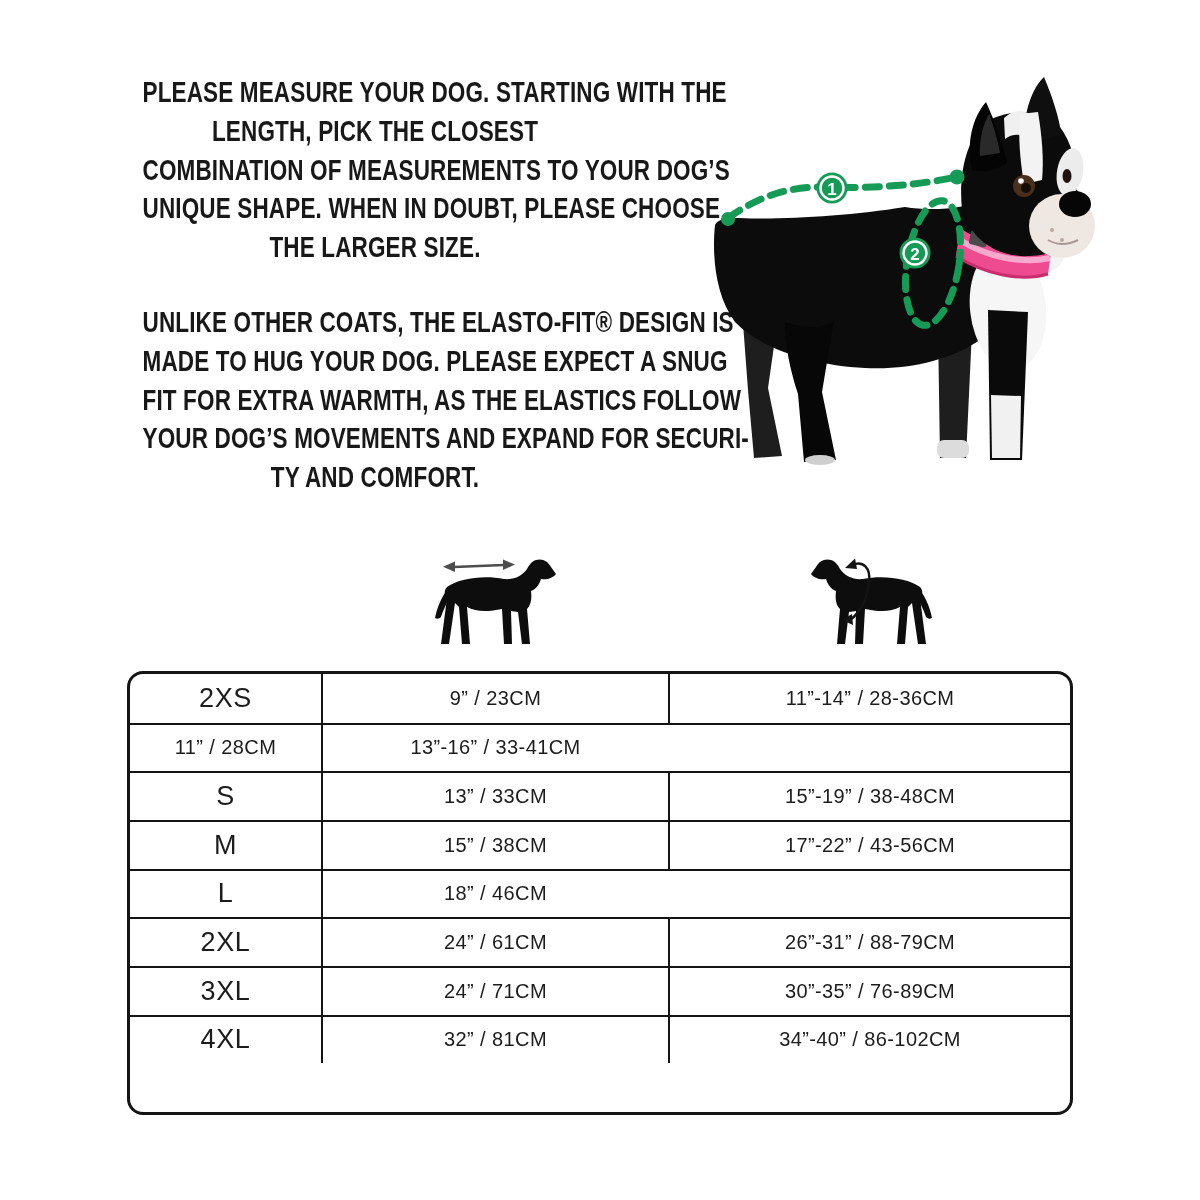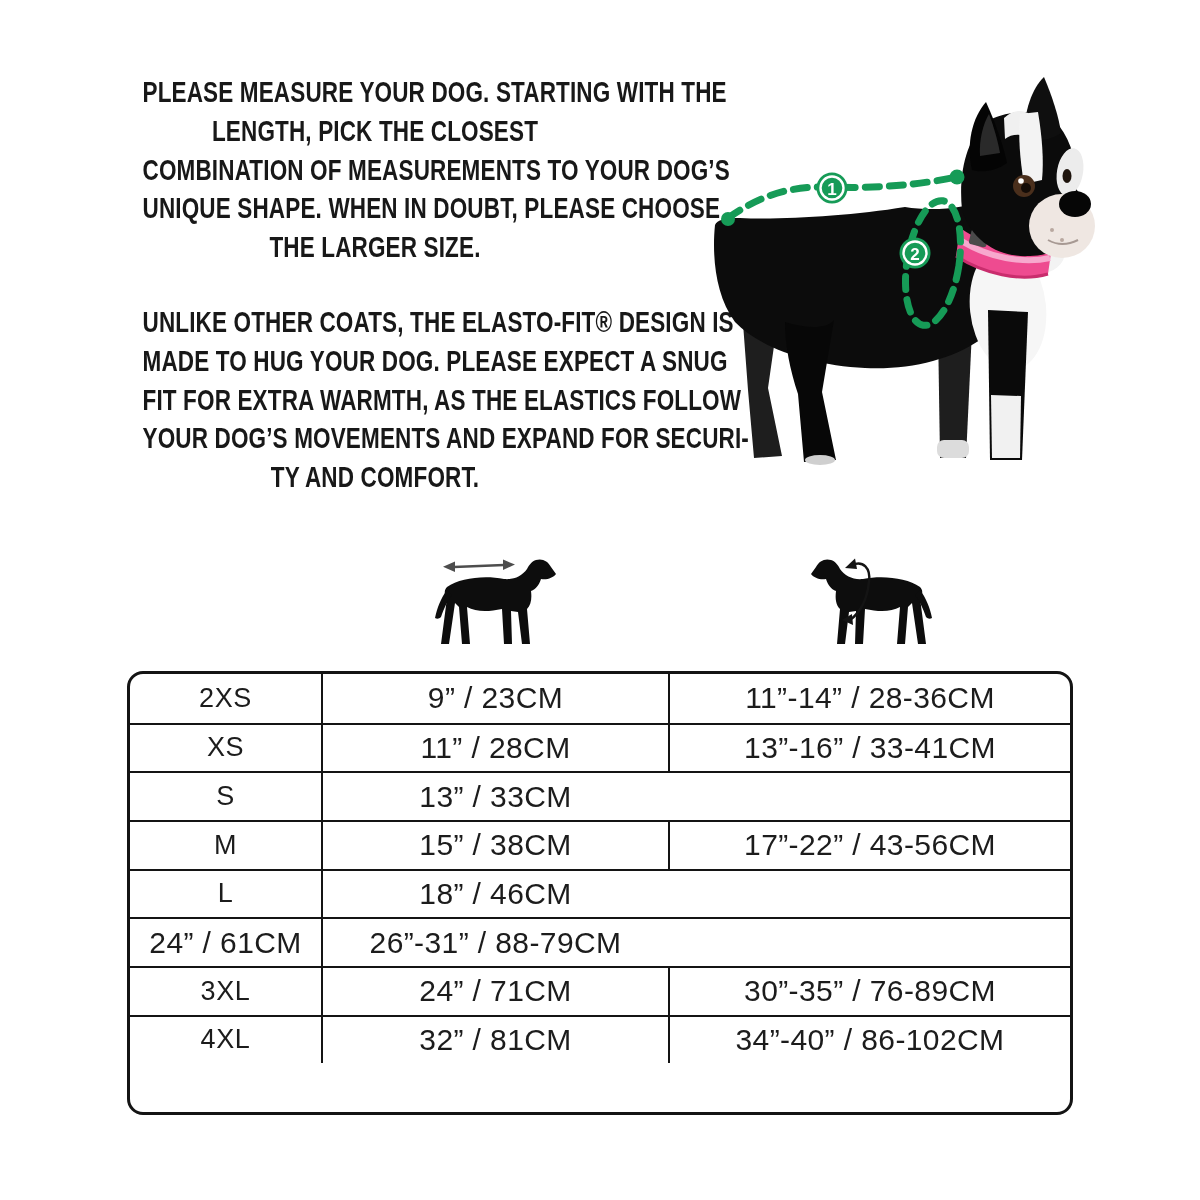--- a/index.html
+++ b/index.html
@@ -21,21 +21,21 @@
   .size-table{
     left:127px;top:671px;width:946px;height:444px;
     border:3px solid #141414;border-radius:16px;overflow:hidden;
     display:grid;grid-template-rows:repeat(9,1fr);background:#fff;
     box-sizing:border-box;
   }
   .tr{display:grid;grid-template-columns:191px 347px 1fr;}
   .tr + .tr{border-top:2px solid #141414;}
   .td{
     display:flex;align-items:center;justify-content:center;
-    font-weight:500;font-size:30px;letter-spacing:.4px;color:#1c1c1c;
+    font-weight:500;font-size:20px;letter-spacing:.4px;color:#1c1c1c;
   }
   .td + .td{border-left:2px solid #141414;}
   .td.size{font-size:27px;letter-spacing:.6px;}
   svg{display:block;}
 </style>
 </head>
 <body>
 
 <div class="abs intro" style="top:73px;">
   <div>PLEASE MEASURE YOUR DOG. STARTING WITH THE</div>
@@ -158,38 +158,39 @@
   </g>
 </svg>
 
 <div class="abs size-table">
   <div class="tr">
     <div class="td size">2XS</div>
     <div class="td">9” / 23CM</div>
     <div class="td">11”-14” / 28-36CM</div>
   </div>
   <div class="tr">
-    <div class="td size">XS</div>
     <div class="td">11” / 28CM</div>
     <div class="td">13”-16” / 33-41CM</div>
   </div>
   <div class="tr">
     <div class="td size">S</div>
     <div class="td">13” / 33CM</div>
+    <div class="td">15”-19” / 38-48CM</div>
   </div>
   <div class="tr">
     <div class="td size">M</div>
     <div class="td">15” / 38CM</div>
     <div class="td">17”-22” / 43-56CM</div>
   </div>
   <div class="tr">
     <div class="td size">L</div>
     <div class="td">18” / 46CM</div>
   </div>
   <div class="tr">
+    <div class="td size">2XL</div>
     <div class="td">24” / 61CM</div>
     <div class="td">26”-31” / 88-79CM</div>
   </div>
   <div class="tr">
     <div class="td size">3XL</div>
     <div class="td">24” / 71CM</div>
     <div class="td">30”-35” / 76-89CM</div>
   </div>
   <div class="tr">
     <div class="td size">4XL</div>

